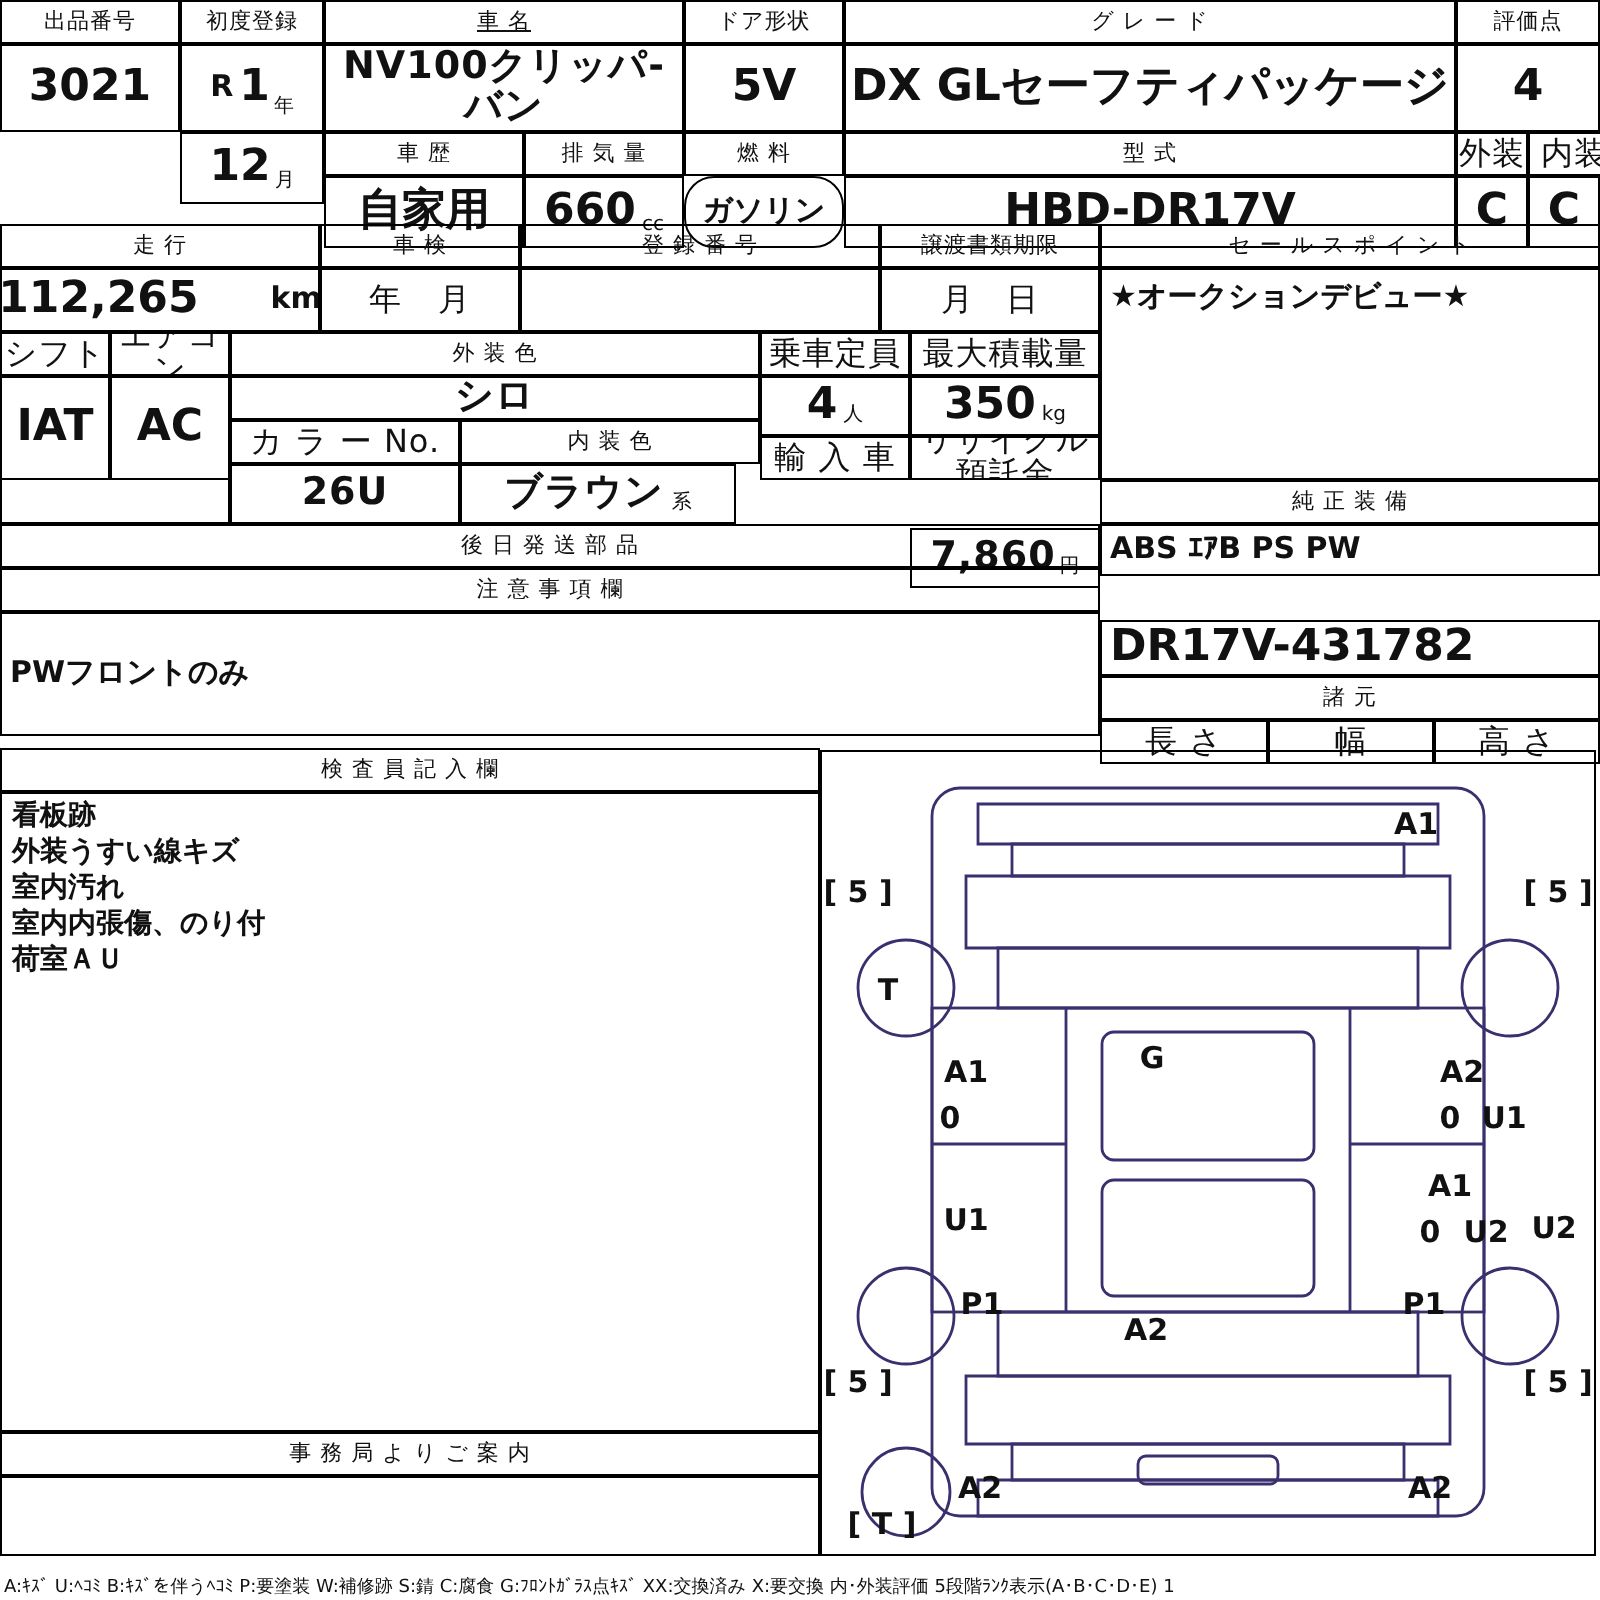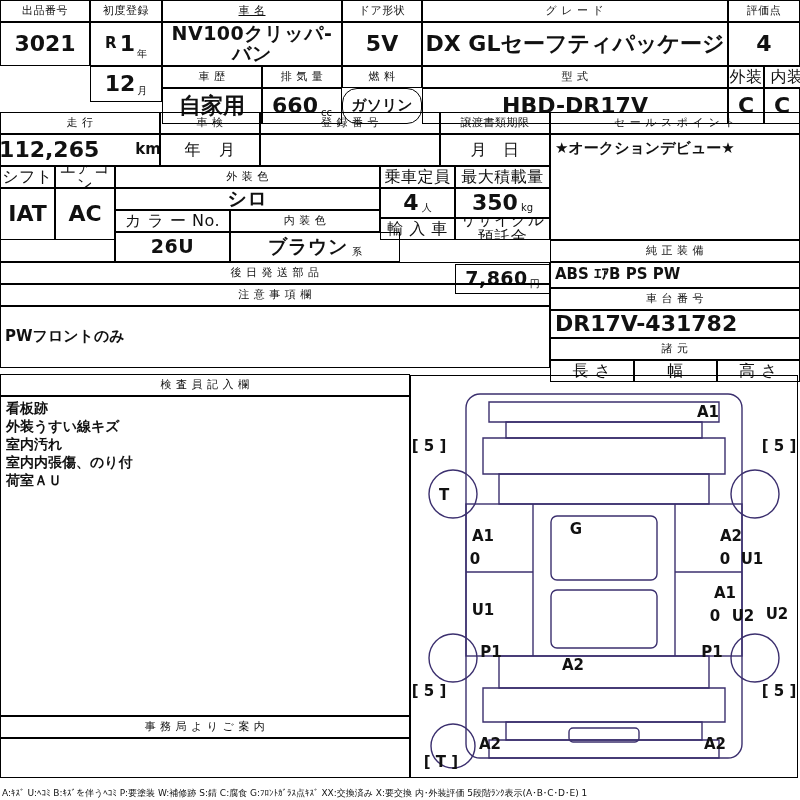--- a/index.html
+++ b/index.html
@@ -183,21 +183,21 @@
   <div class="bx" style="left:380px;top:218px;width:75px;height:22px;">
       <span class="lbl-s">輸 入 車</span>
     </div>
   <div class="bx" style="left:455px;top:218px;width:95px;height:22px;">
       <span class="lbl-s">リサイクル預託金</span>
     </div>
 
   <div class="bx" style="left:115px;top:232px;width:115px;height:30px;">
       <span class="val">26U</span>
     </div>
-  <div class="bx" style="left:230px;top:232px;width:170px;height:30px;">
+  <div class="bx" style="left:230px;top:232px;width:138px;height:30px;">
     <span class="val">ブラウン</span>
     <span class="sub" style="align-self:flex-end;padding-bottom:4px;margin-left:4px">系</span>
   </div>
   <div class="bx" style="left:380px;top:240px;width:75px;height:0px;border:none;"></div>
   <div class="bx" style="left:455px;top:240px;width:95px;height:0px;border:none;"></div>
   <div class="bx" style="left:455px;top:232px;width:95px;height:30px;margin-top:32px;">
     <span class="val">7,860</span>
     <span class="sub" style="align-self:flex-end;padding-bottom:4px;margin-left:2px">円</span>
   </div>
 
@@ -222,23 +222,20 @@
       <span class="val-s">★オークションデビュー★</span>
     </div>
 
   <div class="bx" style="left:550px;top:240px;width:250px;height:22px;">
       <span class="lbl">純 正 装 備</span>
     </div>
   <div class="bx left" style="left:550px;top:262px;width:250px;height:26px;">
       <span class="val-s">ABS ｴｱB PS PW</span>
     </div>
 
-  <div class="bx" style="left:550px;top:288px;width:250px;height:22px;">
-      <span class="lbl">車 台 番 号</span>
-    </div>
   <div class="bx left" style="left:550px;top:310px;width:250px;height:28px;">
       <span class="val-l">DR17V-431782</span>
     </div>
 
   <div class="bx" style="left:550px;top:338px;width:250px;height:22px;">
       <span class="lbl">諸  元</span>
     </div>
   <div class="bx" style="left:550px;top:360px;width:84px;height:22px;">
       <span class="lbl-s">長 さ</span>
     </div>

